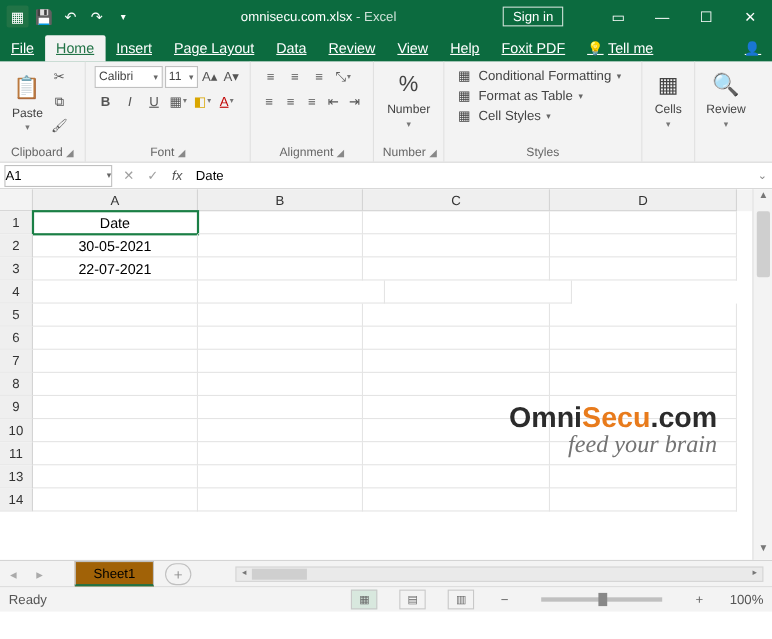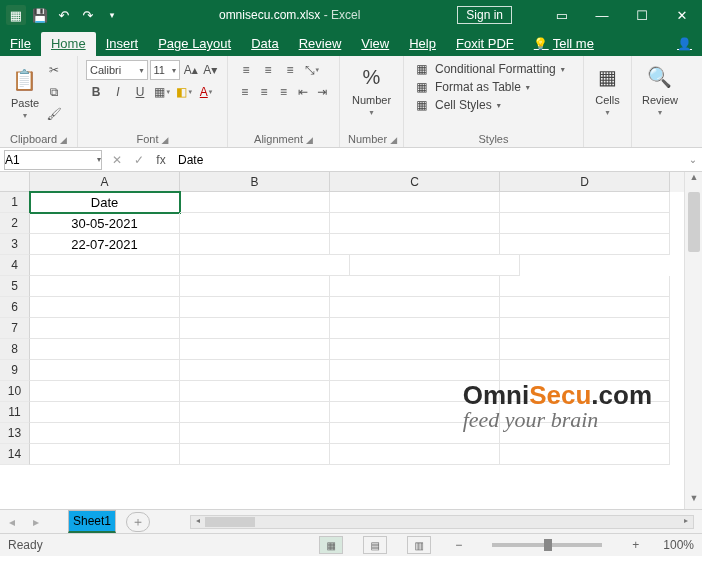--- a/index.html
+++ b/index.html
@@ -60,29 +60,29 @@
   .gridbody { flex:1; overflow:hidden; position:relative; }
   .gridrow { display:flex; height:21px; }
   .cell { border-right:1px solid #e4e4e4; border-bottom:1px solid #e4e4e4; font-size:13px; color:#000; display:flex; align-items:center; padding:0 4px; }
   .cell.a { width:150px; justify-content:center; } .cell.b { width:150px; } .cell.c { width:170px; } .cell.d { width:170px; }
   .cell.selected { outline:2px solid #1a7f45; outline-offset:-1px; background:#fff; }
   .scroll-v { width:18px; background:#f3f3f3; border-left:1px solid #e0e0e0; position:relative; }
   .scroll-v .thumb { position:absolute; top:20px; left:3px; width:12px; height:60px; background:#cfcfcf; border-radius:2px; }
   .scroll-v .arr { position:absolute; left:0; width:18px; height:16px; text-align:center; font-size:9px; color:#777; cursor:pointer; }
 
   
-  .watermark { position:absolute; right:50px; top:380px; text-align:left; pointer-events:none; }
+  .watermark { position:absolute; right:50px; top:364px; text-align:right; pointer-events:none; }
   .watermark .l1 { font-size:26px; font-weight:bold; color:#2b2b2b; }
   .watermark .l1 .o { color:#e87b1c; }
   .watermark .l2 { font-family: cursive; font-size:22px; color:#737373; font-style:italic; margin-top:-4px; }
 
   
   .sheettabs { height:24px; background:#f3f3f3; display:flex; align-items:center; font-size:12px; border-bottom:1px solid #d4d4d4; }
   .st-nav { width:24px; text-align:center; color:#aaa; cursor:pointer; }
-  .st-tab { padding:3px 4px; background:#0ea5e9; border:1px solid #c0c0c0; border-bottom:2px solid #217346; cursor:pointer; margin-left:20px; }
+  .st-tab { padding:3px 16px; background:#a16207; border:1px solid #c0c0c0; border-bottom:2px solid #217346; cursor:pointer; margin-left:20px; }
   .st-add { width:24px; height:20px; border:1px solid #c0c0c0; border-radius:10px; margin-left:10px; display:flex; align-items:center; justify-content:center; color:#888; cursor:pointer; font-size:13px; }
   .sheettabs .hscroll { flex:1; margin:0 8px 0 40px; height:14px; background:#eaeaea; position:relative; border:1px solid #d4d4d4; }
   .sheettabs .hscroll .ar { position:absolute; top:0; width:14px; height:12px; text-align:center; font-size:8px; color:#777; cursor:pointer; }
   .sheettabs .hscroll .thumb { position:absolute; left:14px; top:1px; height:10px; width:50px; background:#cfcfcf; }
 
   
   .status { height:22px; background:#f3f3f3; display:flex; align-items:center; font-size:12px; color:#555; padding:0 8px; gap:20px; }
   .status .spacer { flex:1; }
   .view-btn { width:24px; height:18px; border:1px solid #c8c8c8; display:flex; align-items:center; justify-content:center; font-size:10px; cursor:pointer; color:#666; }
   .view-btn.active { background:#d8e8de; }
@@ -247,21 +247,21 @@
   </div>
 </div>
 
 <div class="fbar-row">
   <div class="namebox">
       <span>A1</span>
       <span class="dd-ar">▾</span>
     </div>
   <div class="fbar-btn">✕</div>
   <div class="fbar-btn">✓</div>
-  <div class="fbar-btn" style="color:#555;">fx</div>
+  <div class="fbar-btn" style="color:#555;font-style:italic;">fx</div>
   <input class="fbar-input" value="Date" style="">
   <div class="fbar-expand">⌄</div>
 </div>
 
 <div class="grid-wrap">
   <div class="gridbody">
     <div class="colheads">
       <div class="corner"></div>
       <div class="ch a">A</div>
       <div class="ch b">B</div>

